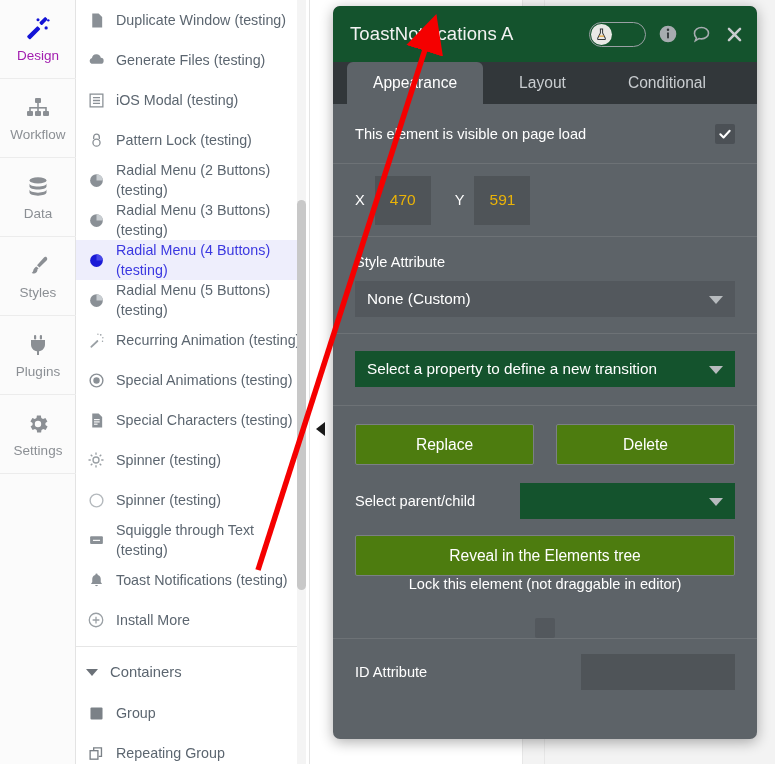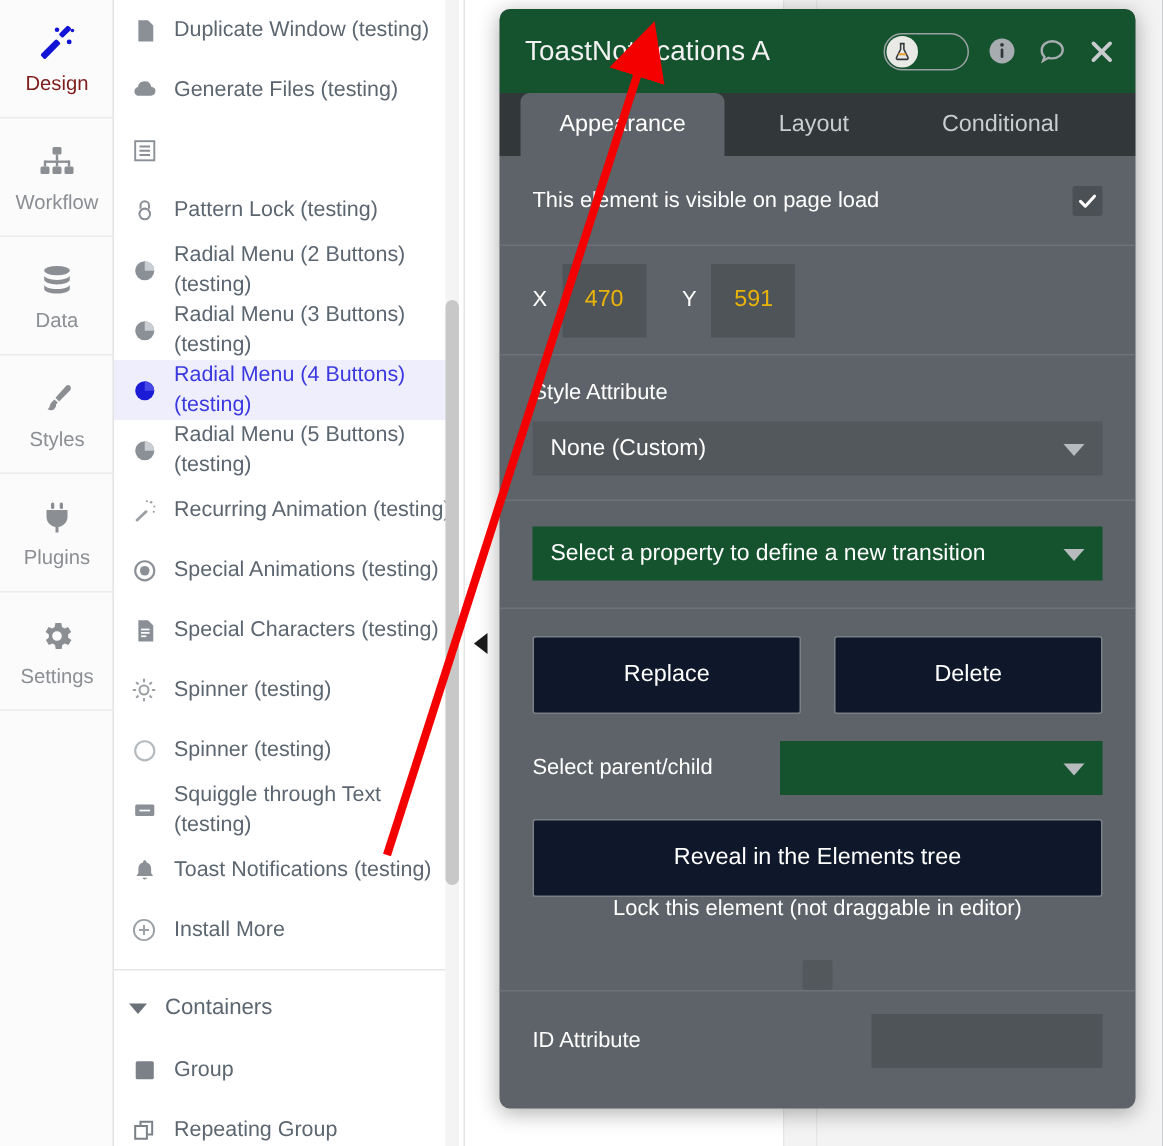--- a/index.html
+++ b/index.html
@@ -17,21 +17,21 @@
     position:absolute; left:0; top:0; width:76px; height:764px;
     background:#fbfbfb; border-right:1px solid #e3e3e3;
   }
   .rail-item {
     height:79px; width:76px;
     display:flex; flex-direction:column; align-items:center; justify-content:center;
     gap:6px;
     border-bottom:1px solid #ececec;
     color:#8b8f94; font-size:13.5px;
   }
-  .rail-item.active { color:#7f1d1d; }
+  .rail-item.active { color:#a21caf; }
   .rail-ico { width:26px; height:26px; display:flex; align-items:center; justify-content:center; }
   .rail-ico svg { display:block; }
 
   
   #palette {
     position:absolute; left:76px; top:0; width:234px; height:764px;
     background:#ffffff; overflow:hidden;
   }
   .pal-row {
     display:flex; align-items:center; gap:10px;
@@ -143,21 +143,21 @@
     display:flex; align-items:center; padding:0 12px;
     font-size:15.3px; color:#ffffff; position:relative;
   }
   .select.dark { background:#14532d; }
   .select .car {
     position:absolute; right:12px; top:50%; margin-top:-3px;
     width:0;height:0;border-left:7px solid transparent;border-right:7px solid transparent;border-top:8px solid #b7bbbe;
   }
 
   .btn {
-    height:52px; background:#0f172a; border:1px solid #7b8085;
+    height:41px; background:#4d7c0f; border:1px solid #7b8085;
     display:flex; align-items:center; justify-content:center;
     font-size:15.6px; color:#ffffff; border-radius:2px; flex:1;
   }
   .textfield { background:#4f5458; height:36px; flex:1; }
 
   
   #arrow { position:absolute; left:0; top:0; width:775px; height:764px; pointer-events:none; }
 </style>
 </head>
 <body>
@@ -262,20 +262,21 @@
     <span class="pal-label">Generate Files (testing)</span>
   </div>
 
   <div class="pal-row">
     <span class="pal-ico">
       <svg width="17" height="17" viewBox="0 0 24 24" fill="none" stroke="#8a9096" stroke-width="1.8">
         <rect x="3" y="3" width="18" height="18"></rect>
           <path d="M7 8h10M7 12h10M7 16h10"></path>
       </svg>
     </span>
+    <span class="pal-label">iOS Modal (testing)</span>
   </div>
 
   <div class="pal-row">
     <span class="pal-ico">
       <svg width="17" height="17" viewBox="0 0 24 24" fill="none" stroke="#8a9096" stroke-width="1.9">
         <path d="M8 10V7a4 4 0 018 0v3"></path>
           <circle cx="12" cy="15" r="5"></circle>
       </svg>
     </span>
     <span class="pal-label">Pattern Lock (testing)</span>

